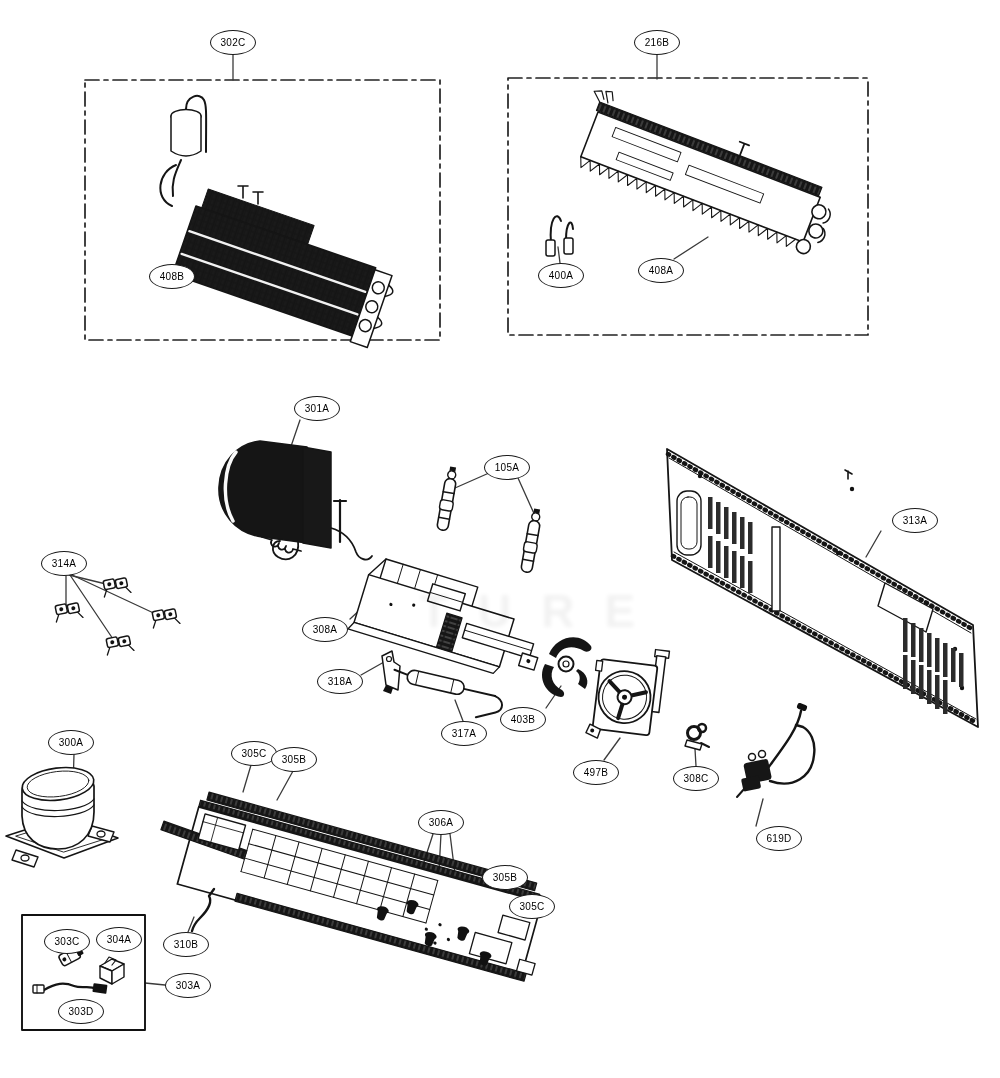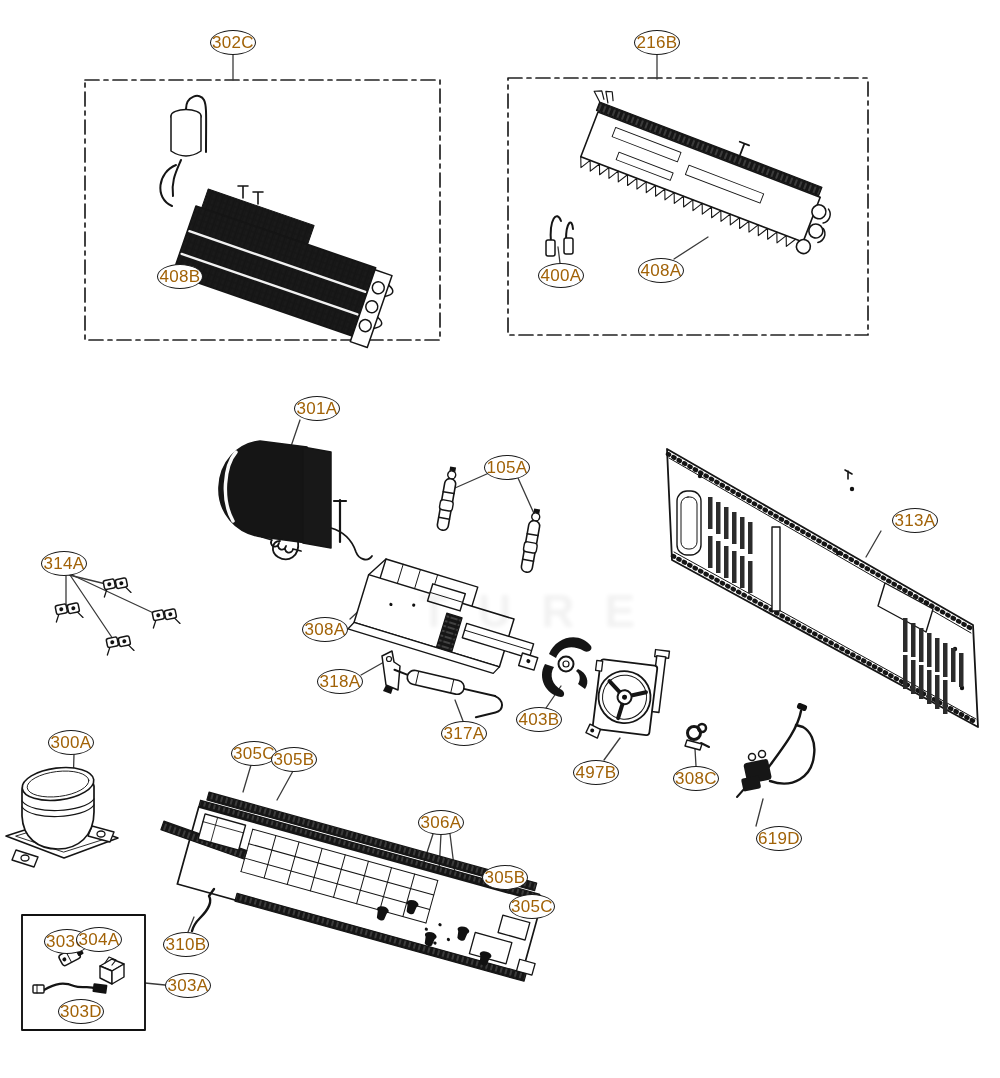--- a/index.html
+++ b/index.html
@@ -1,21 +1,21 @@
 <!DOCTYPE html>
 <html><head>
 <meta charset="utf-8">
 <style>
   html,body{margin:0;padding:0;background:#fff;}
   .stage{position:relative;width:1000px;height:1078px;background:#ffffff;overflow:hidden;
          font-family:"Liberation Sans",sans-serif;}
   .art{position:absolute;left:0;top:0;}
   .callout{position:absolute;width:46px;height:25px;border:1.8px solid #1b1b1b;border-radius:50%;
            background:#fff;display:flex;align-items:center;justify-content:center;box-sizing:border-box;
-           font-size:17px;font-weight:500;color:#a16207;letter-spacing:.3px;z-index:5;}
+           font-size:10px;font-weight:500;color:#000000;letter-spacing:.3px;z-index:5;}
   .watermark{position:absolute;left:420px;top:584px;font-size:46px;font-weight:700;color:#000;
              opacity:.05;letter-spacing:30px;filter:blur(2px);z-index:1;user-select:none;}
 </style>
 </head>
 <body>
 
 <div class="stage">
 
   <div class="watermark">TURE</div>
 
@@ -375,39 +375,39 @@
         <path d="M44,990 C56,983 64,982 74,986 C82,989 90,985 96,989" stroke-width="2.2"></path>
         <rect x="33" y="985" width="11" height="8" rx="1" fill="#fff" stroke-width="1.4"></rect>
         <line x1="37" y1="985" x2="37" y2="993" stroke-width="1"></line>
         <rect x="93" y="984" width="14" height="9" rx="1" fill="#111" stroke="none" transform="rotate(8 100 988)"></rect>
       </g>
     </g>
   </svg>
 
   <div class="callout" style="left:210px;top:30px">302C</div>
   <div class="callout" style="left:634px;top:30px">216B</div>
-  <div class="callout" style="left:157px;top:264px">408B</div>
+  <div class="callout" style="left:149px;top:264px">408B</div>
   <div class="callout" style="left:538px;top:263px">400A</div>
   <div class="callout" style="left:638px;top:258px">408A</div>
   <div class="callout" style="left:294px;top:396px">301A</div>
   <div class="callout" style="left:484px;top:455px">105A</div>
   <div class="callout" style="left:892px;top:508px">313A</div>
   <div class="callout" style="left:41px;top:551px">314A</div>
   <div class="callout" style="left:302px;top:617px">308A</div>
   <div class="callout" style="left:317px;top:669px">318A</div>
   <div class="callout" style="left:441px;top:721px">317A</div>
-  <div class="callout" style="left:516px;top:707px">403B</div>
+  <div class="callout" style="left:500px;top:707px">403B</div>
   <div class="callout" style="left:573px;top:760px">497B</div>
   <div class="callout" style="left:673px;top:766px">308C</div>
   <div class="callout" style="left:48px;top:730px">300A</div>
   <div class="callout" style="left:231px;top:741px">305C</div>
   <div class="callout" style="left:271px;top:747px">305B</div>
   <div class="callout" style="left:418px;top:810px">306A</div>
   <div class="callout" style="left:482px;top:865px">305B</div>
   <div class="callout" style="left:509px;top:894px">305C</div>
   <div class="callout" style="left:756px;top:826px">619D</div>
   <div class="callout" style="left:163px;top:932px">310B</div>
   <div class="callout" style="left:165px;top:973px">303A</div>
   <div class="callout" style="left:44px;top:929px">303C</div>
-  <div class="callout" style="left:76px;top:927px">304A</div>
+  <div class="callout" style="left:96px;top:927px">304A</div>
   <div class="callout" style="left:58px;top:999px">303D</div>
 
 </div>
 
 </body></html>

